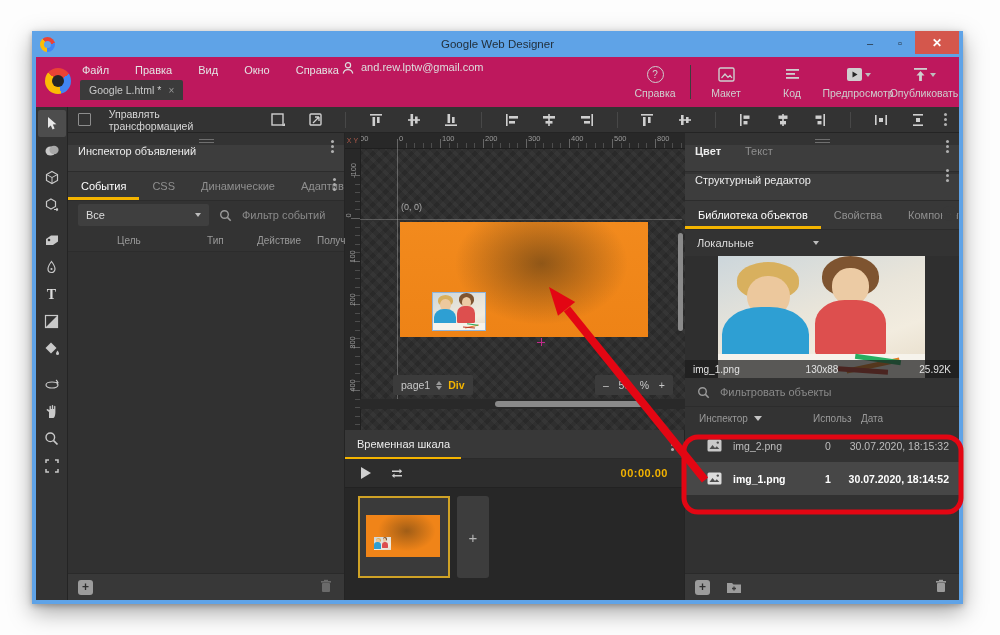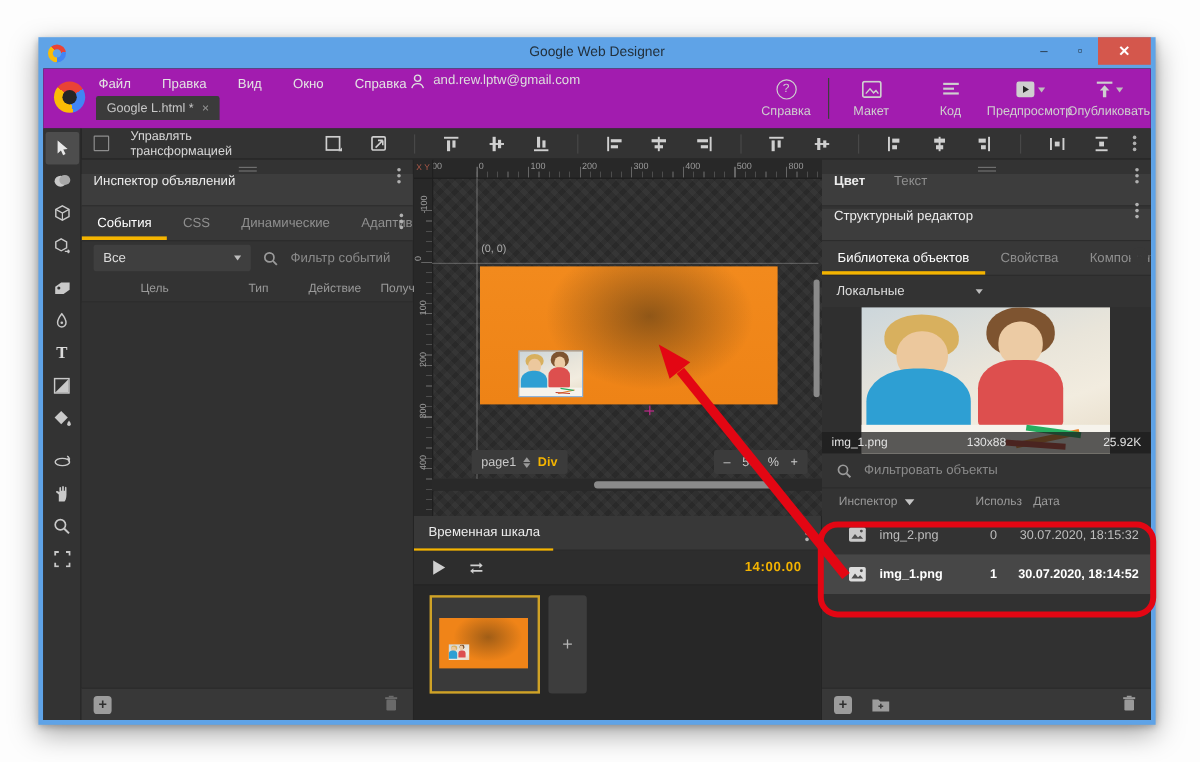--- a/index.html
+++ b/index.html
@@ -9,21 +9,21 @@
   .titlebar{height:26px;position:relative;display:flex;align-items:center}
   .tb-logo{width:15px;height:15px;border-radius:50%;margin-left:8px;background:conic-gradient(from -40deg,#ea4335 0 33%,#4285f4 33% 62%,#fbbc05 62% 100%);position:relative}
   .tb-logo::after{content:"";position:absolute;left:4px;top:4px;width:7px;height:7px;border-radius:50%;background:#5fa3e7}
   .tb-title{position:absolute;left:0;right:0;text-align:center;font-size:11.5px;color:#22303c}
   .tb-controls{position:absolute;right:4px;top:0;height:23px;display:flex;align-items:stretch}
   .tb-btn{width:30px;display:flex;align-items:center;justify-content:center;font-size:11px;color:#23323f}
   .tb-close{width:44px;background:#d4574c;color:#fff;font-size:12px;font-weight:bold}
   
   .app{position:absolute;left:4px;right:4px;top:26px;bottom:4px;background:#262626;overflow:hidden}
   
-  .app-header{position:absolute;left:0;right:0;top:0;height:50px;background:#a21caf}
+  .app-header{position:absolute;left:0;right:0;top:0;height:50px;background:#be185d}
   .gwd-logo{position:absolute;left:9px;top:11px;width:26px;height:26px;border-radius:50%;background:conic-gradient(from -50deg,#ea4335 0 30%,#4285f4 30% 60%,#fbbc05 60% 100%);}
   .gwd-logo::after{content:"";position:absolute;left:7px;top:7px;width:12px;height:12px;border-radius:50%;background:#262626}
   .menus{position:absolute;left:44px;top:5px;display:flex;gap:22px;font-size:11px;color:#e4e4e4}
   .menu-item{cursor:default;padding:2px 2px}
   .account{position:absolute;left:305px;top:4px;display:flex;align-items:flex-start;gap:6px;font-size:11px;color:#dedede}
   .doc-tab{position:absolute;left:44px;top:23px;height:20px;background:#3b3b3b;border-radius:2px 2px 0 0;display:flex;align-items:center;gap:7px;padding:0 9px;font-size:10.5px;color:#c9c9c9}
   .doc-tab .close-x{color:#9a9a9a;font-size:10px}
   .actions{position:absolute;right:2px;top:2px;height:46px;display:flex;align-items:stretch}
   .action{width:66px;display:flex;flex-direction:column;align-items:center;justify-content:center;gap:3px;color:#cfcfcf;font-size:10.5px}
   .action .ic{height:18px;display:flex;align-items:center;justify-content:center;gap:2px}
@@ -534,21 +534,21 @@
         <span class="kebab"></span>
       </div>
       <div class="tl-controls">
         <span class="playtri"></span>
         <span>
             <svg width="16" height="13" viewBox="0 0 16 13">
               <path d="M3 4.2h8.5M13 8.8H4.5" stroke="#cfcfcf" stroke-width="1.4" fill="none"></path>
               <path d="M10.5 1.8l2.7 2.4-2.7 2.3zM5.5 6.5L2.8 8.8l2.7 2.3z" fill="#cfcfcf"></path>
             </svg>
           </span>
-        <span class="tl-time">14:00.00</span>
+        <span class="tl-time">00:00.00</span>
       </div>
       <div class="tl-body">
         <div class="tl-thumb">
           <div class="mini">
             <div class="kidphoto">
               <i class="kp-boyhair"></i>
                 <i class="kp-boyface"></i>
                 <i class="kp-boyshirt"></i>
               <i class="kp-girlhair"></i>
                 <i class="kp-girlface"></i>

